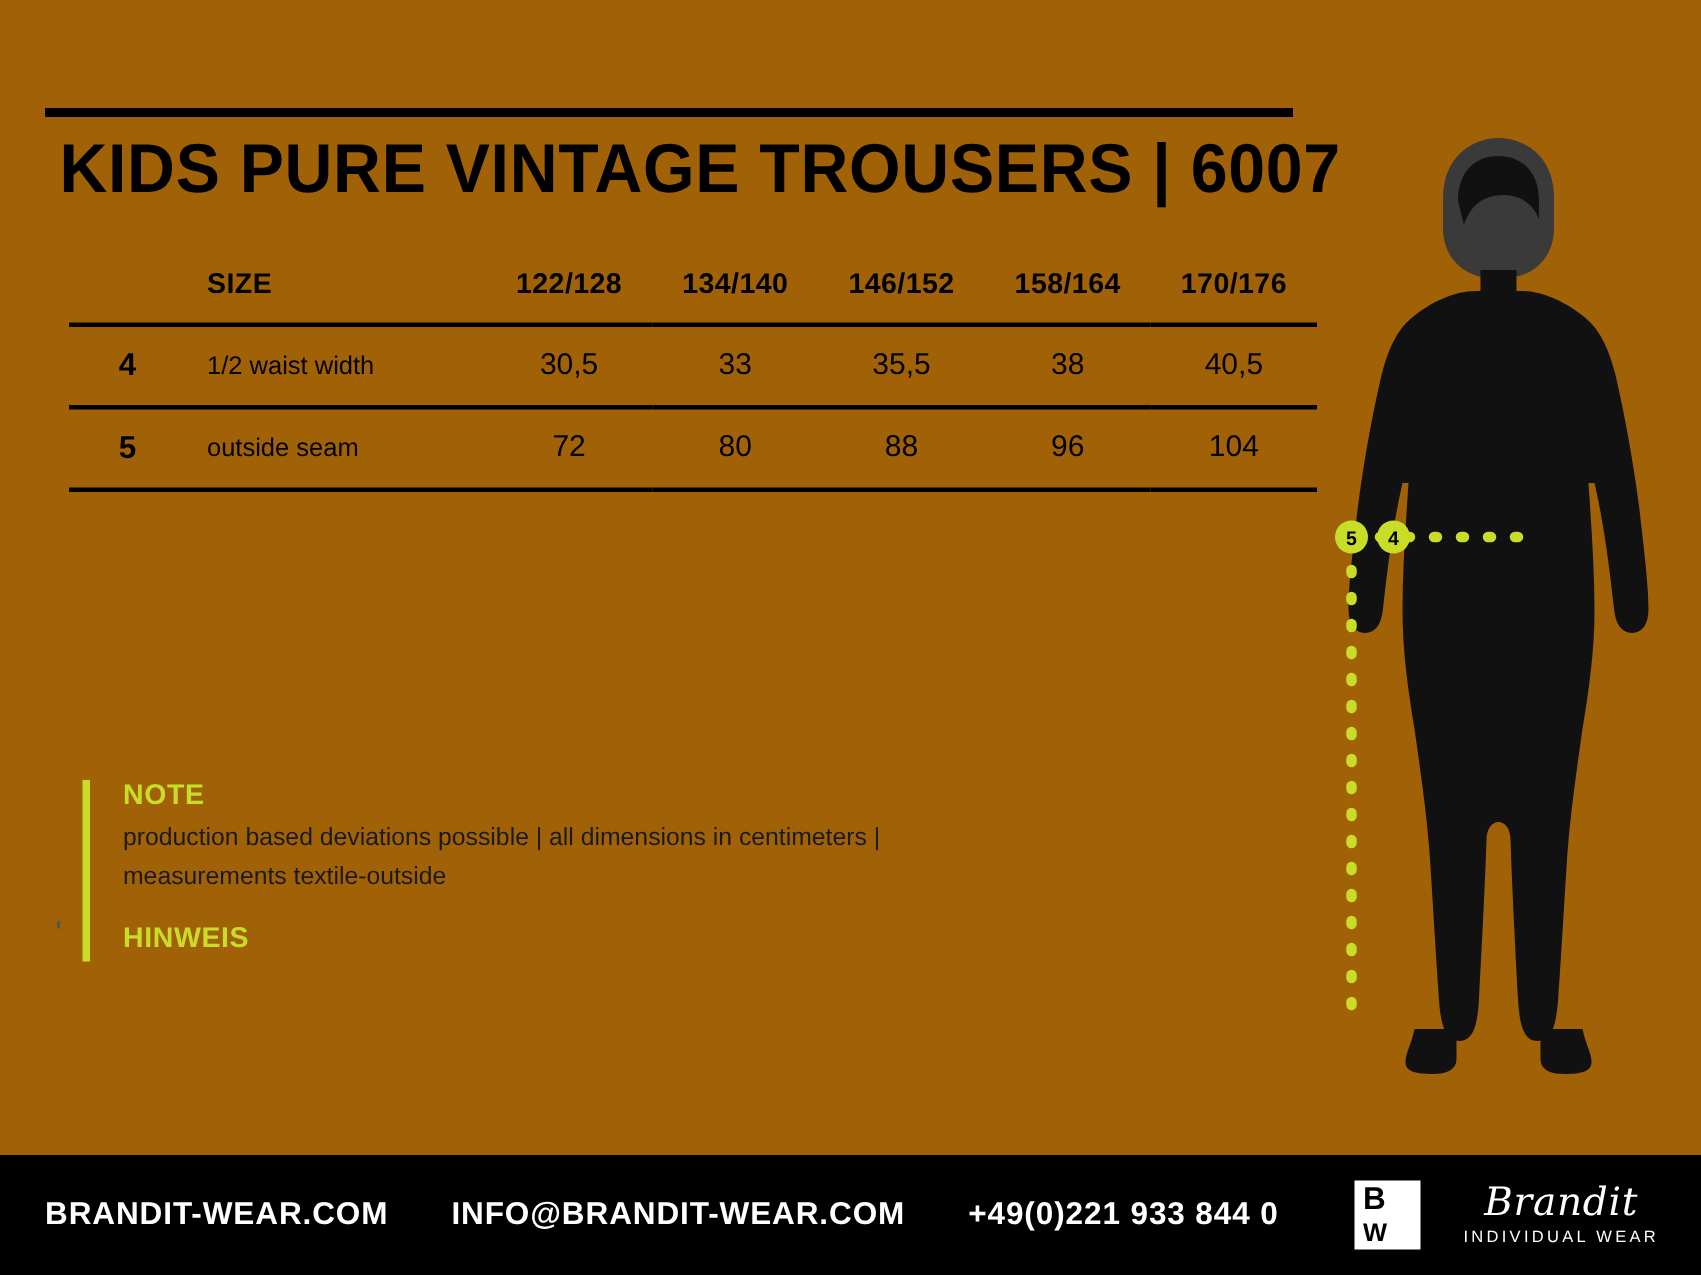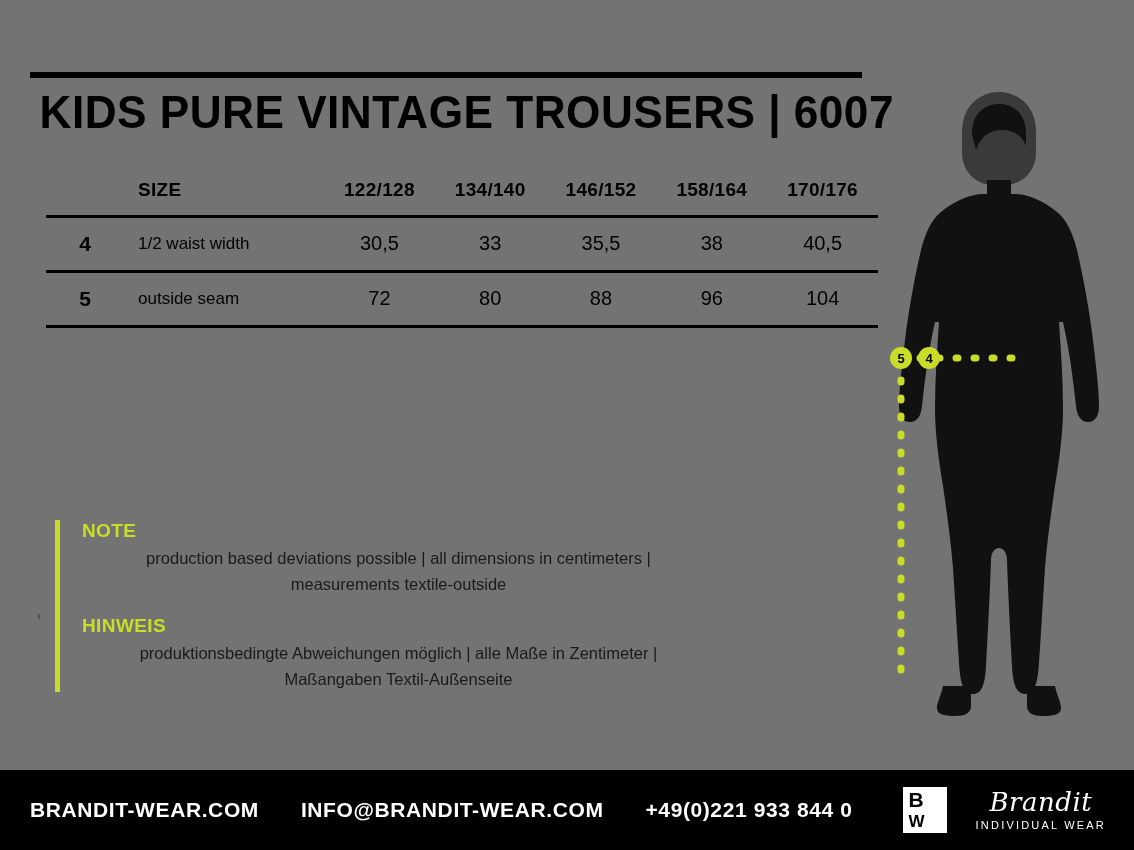--- a/index.html
+++ b/index.html
@@ -9,21 +9,21 @@
   }
   body {
     width: 1134px; height: 850px;
     font-family: "Liberation Sans", sans-serif;
     position: relative;
     overflow: hidden;
   }
   .page {
     position: relative;
     width: 1134px; height: 850px;
-    background: #737373;
+    background: #a16207;
   }
 
   
   .title-wrap {
     position: absolute;
     left: 30px; top: 72px;
     width: 832px;
   }
   .rule-top {
     height: 6px; background: #000; width: 100%;
@@ -100,21 +100,20 @@
     font-weight: bold;
     font-size: 19px;
     letter-spacing: 0.4px;
     margin-bottom: 4px;
   }
   .note-text {
     color: #1a1a1a;
     font-size: 16.5px;
     line-height: 1.55;
     margin-bottom: 18px;
-    text-align: center;
   }
   .note-text.last { margin-bottom: 0; }
 
   
   .figure {
     position: absolute;
     right: 20px; top: 90px;
     width: 230px; height: 630px;
   }
   .figure svg { display: block; }
@@ -229,24 +228,20 @@
 
   <div class="micro-dot"></div>
 
   <div class="note-block">
     <div class="note-head">NOTE</div>
     <div class="note-text">
       <div>production based deviations possible | all dimensions in centimeters |</div>
       <div>measurements textile-outside</div>
     </div>
     <div class="note-head">HINWEIS</div>
-    <div class="note-text last">
-      <div>produktionsbedingte Abweichungen möglich | alle Maße in Zentimeter |</div>
-      <div>Maßangaben Textil-Außenseite</div>
-    </div>
   </div>
 
   <div class="figure">
     <svg width="230" height="630" viewBox="0 0 230 630" xmlns="http://www.w3.org/2000/svg">
 
       <g>
         <path d="M78,42 C78,14 98,2 115,2 C132,2 152,14 152,42 L152,62 C152,82 138,96 115,96 C92,96 78,82 78,62 Z" fill="#3a3a3a"></path>
         <path d="M88,44 C88,24 100,14 115,14 C130,14 142,24 142,44 L142,56 C138,46 130,40 118,40 C104,40 96,48 92,60 Z" fill="#111111"></path>
       </g>
 

